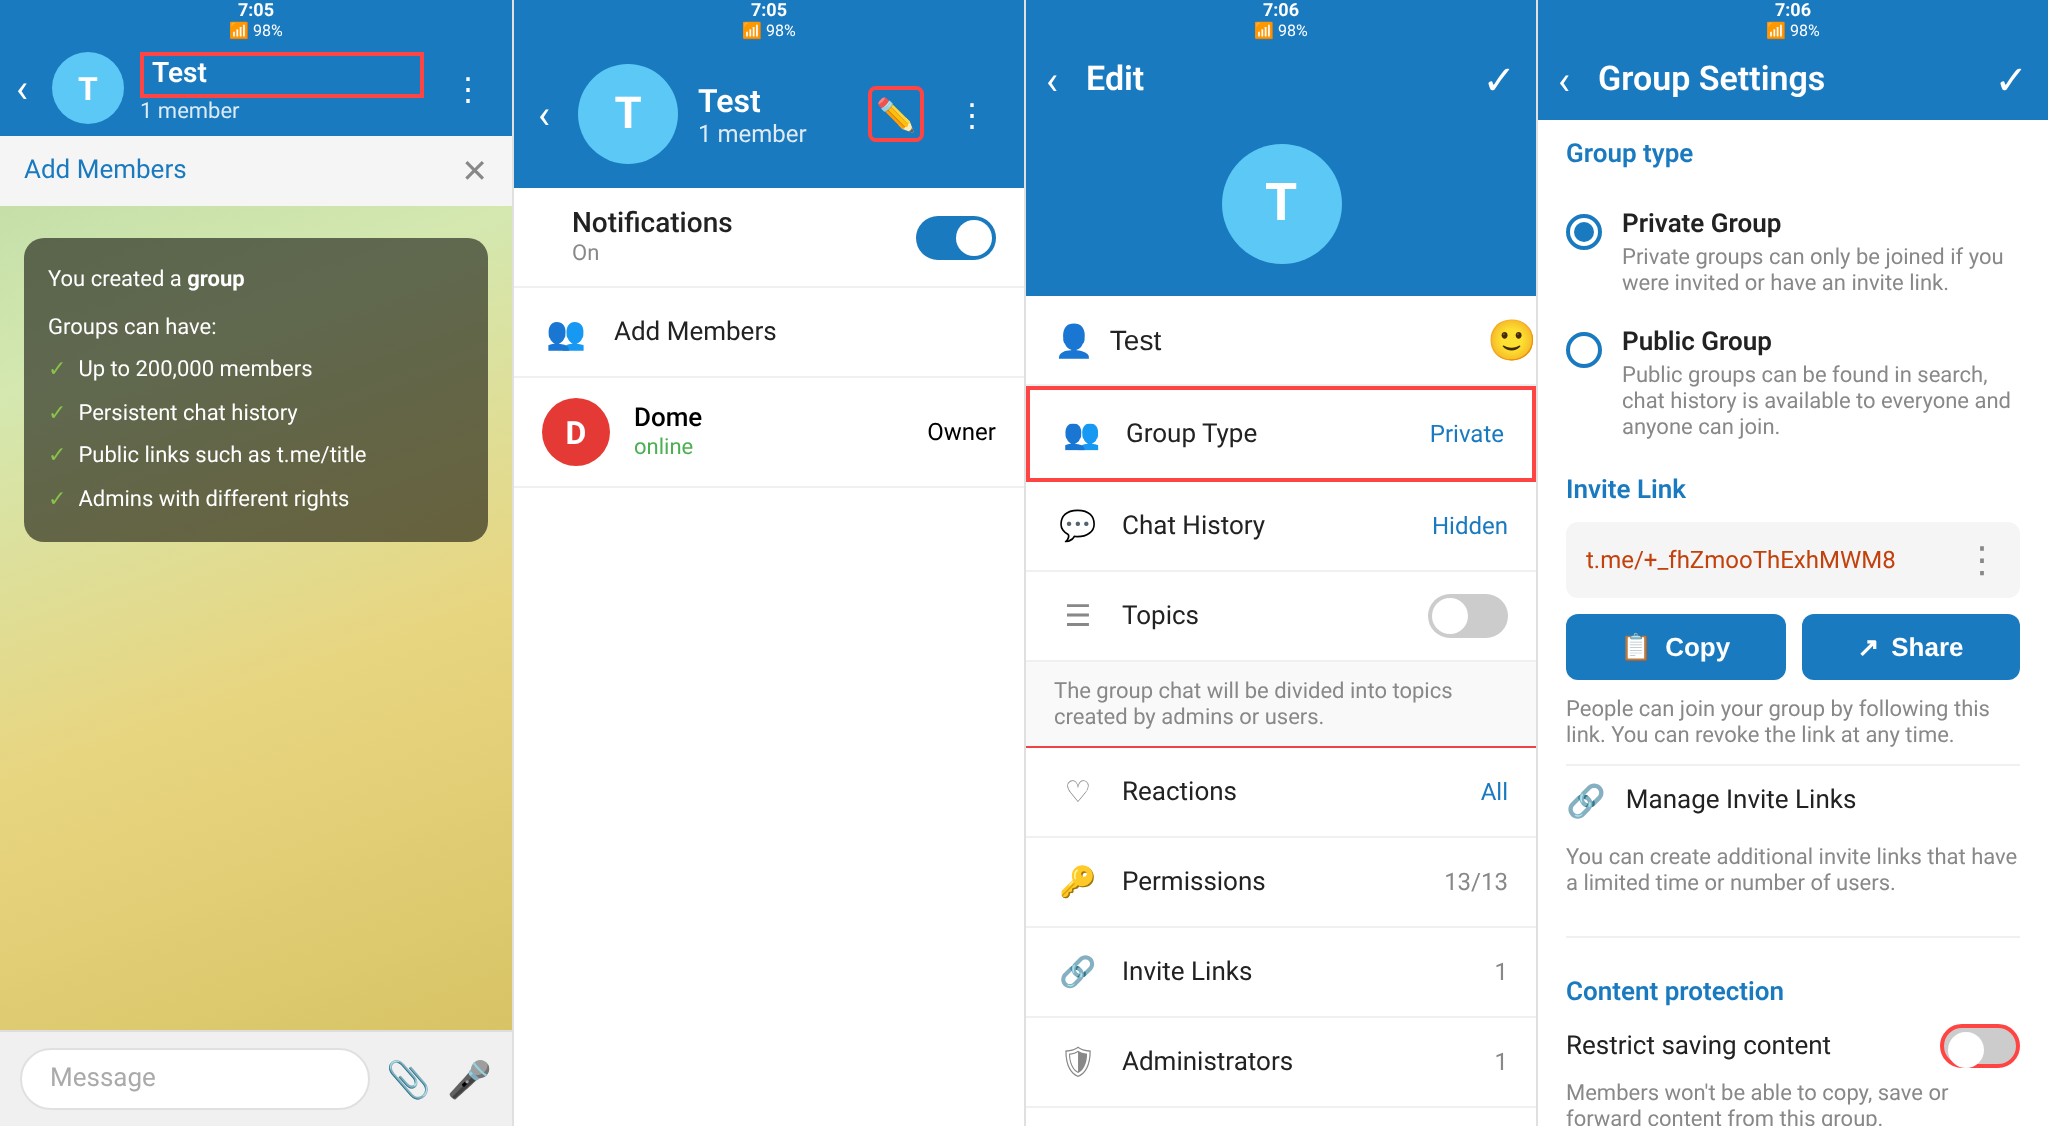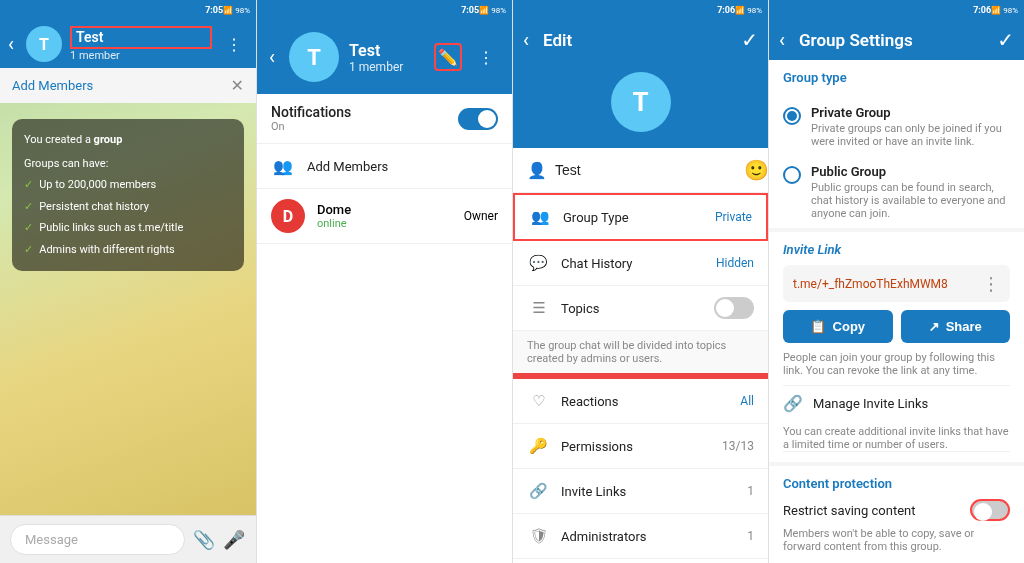--- a/index.html
+++ b/index.html
@@ -6,21 +6,21 @@
     body { width: 1024px; height: 563px; display: flex; font-family: 'Roboto', Arial, sans-serif; overflow: hidden; background: #fff; }
 
     
     .panel { display: flex; flex-direction: column; height: 563px; overflow: hidden; }
     .panel-1 { width: 256px; background: linear-gradient(160deg, #b5d5a0 0%, #d4e8b0 30%, #e8d580 60%, #d4c060 100%); position: relative; }
     .panel-2 { width: 256px; background: #fff; border-left: 1px solid #e0e0e0; }
     .panel-3 { width: 256px; background: #fff; border-left: 1px solid #e0e0e0; }
     .panel-4 { width: 256px; background: #fff; border-left: 1px solid #e0e0e0; }
 
     
-    .status-bar { height: 20px; background: #1a7abf; display: flex; align-items: center; justify-content: flex-end; padding: 0 6px; font-size: 9px; color: #fff; flex-shrink: 0; }
+    .status-bar { height: 20px; background: #1a7abf; display: flex; align-items: center; justify-content: center; padding: 0 6px; font-size: 9px; color: #fff; flex-shrink: 0; flex-direction: column; }
     .status-bar .time { font-weight: bold; font-size: 9px; }
     .status-bar .icons { display: flex; gap: 2px; align-items: center; font-size: 8px; }
 
     
     .header { background: #1a7abf; color: #fff; display: flex; align-items: center; padding: 6px 8px; gap: 8px; flex-shrink: 0; min-height: 48px; }
     .header-avatar { width: 36px; height: 36px; border-radius: 50%; background: #5bc8f5; display: flex; align-items: center; justify-content: center; font-size: 16px; font-weight: bold; color: #fff; flex-shrink: 0; }
     .header-info { flex: 1; }
     .header-title { font-size: 14px; font-weight: 600; line-height: 1.2; }
     .header-subtitle { font-size: 11px; opacity: 0.85; }
     .header-icons { display: flex; gap: 6px; align-items: center; }
@@ -70,64 +70,64 @@
     .desc-row { padding: 10px 14px; border-bottom: 1px solid #f0f0f0; font-size: 13px; color: #aaa; }
 
     .menu-item-row { display: flex; align-items: center; padding: 10px 14px; gap: 10px; border-bottom: 1px solid #f0f0f0; cursor: pointer; position: relative; }
     .menu-item-icon { width: 24px; height: 24px; display: flex; align-items: center; justify-content: center; color: #888; font-size: 15px; }
     .menu-item-label { flex: 1; font-size: 13px; color: #222; }
     .menu-item-value { font-size: 12px; }
     .menu-item-value.blue { color: #1a7abf; }
     .menu-item-value.hidden-val { color: #1a7abf; }
 
     .topics-row { display: flex; align-items: center; padding: 10px 14px; gap: 10px; border-bottom: 1px solid #f0f0f0; }
-    .topics-desc { background: #f9f9f9; padding: 8px 14px; font-size: 11px; color: #888; border-bottom: 6px solid #ef4444; }
+    .topics-desc { background: #f9f9f9; padding: 8px 14px; font-size: 11px; color: #888; border-bottom: 1px solid #ef4444; }
 
     
     .gs-header { background: #1a7abf; display: flex; align-items: center; padding: 8px 10px; gap: 10px; flex-shrink: 0; }
     .gs-title { font-size: 17px; font-weight: 600; color: #fff; flex: 1; }
 
     .gs-section { padding: 10px 14px 4px; }
     .gs-section-title { font-size: 13px; color: #1a7abf; font-weight: 600; margin-bottom: 8px; }
 
     .radio-row { display: flex; align-items: flex-start; gap: 10px; padding: 8px 14px; }
     .radio-circle { width: 18px; height: 18px; border-radius: 50%; border: 2px solid #1a7abf; display: flex; align-items: center; justify-content: center; flex-shrink: 0; margin-top: 2px; }
     .radio-circle.selected::after { content: ''; width: 10px; height: 10px; border-radius: 50%; background: #1a7abf; }
     .radio-label { font-size: 13px; font-weight: 600; color: #222; }
     .radio-desc { font-size: 11px; color: #888; margin-top: 2px; }
 
     .invite-link-section { padding: 10px 14px; }
-    .invite-link-title { font-size: 13px; color: #1a7abf; font-weight: 600; margin-bottom: 8px; font-style: italic; }
+    .invite-link-title { font-size: 13px; color: #1a7abf; font-weight: 600; margin-bottom: 8px; }
     .invite-link-box { display: flex; align-items: center; background: #f5f5f5; border-radius: 6px; padding: 8px 10px; gap: 6px; margin-bottom: 8px; }
     .invite-link-url { flex: 1; font-size: 12px; color: #c2410c; }
     .invite-link-more { font-size: 18px; color: #888; cursor: pointer; }
 
     .link-buttons { display: flex; gap: 8px; margin-bottom: 8px; }
     .link-btn { flex: 1; background: #1a7abf; color: #fff; border: none; border-radius: 6px; padding: 9px 0; font-size: 13px; font-weight: 600; cursor: pointer; display: flex; align-items: center; justify-content: center; gap: 6px; }
     .link-desc { font-size: 11px; color: #888; margin-bottom: 8px; }
 
     .manage-links-row { display: flex; align-items: center; gap: 10px; padding: 8px 0; border-top: 1px solid #f0f0f0; }
     .manage-links-icon { color: #888; font-size: 16px; }
     .manage-links-label { font-size: 13px; color: #222; }
-    .manage-links-desc { font-size: 11px; color: #888; margin-top: 4px; padding-bottom: 0; border-bottom: 1px solid #f0f0f0; }
+    .manage-links-desc { font-size: 11px; color: #888; margin-top: 4px; padding-bottom: 20px; border-bottom: 1px solid #f0f0f0; }
 
     .content-protection-section { padding: 10px 14px; }
     .content-protection-title { font-size: 13px; color: #1a7abf; font-weight: 600; margin-bottom: 8px; }
     .restrict-row { display: flex; align-items: center; gap: 10px; }
     .restrict-label { flex: 1; font-size: 13px; color: #222; }
     .restrict-desc { font-size: 11px; color: #888; margin-top: 6px; }
 
     
     .red-border { border: 2px solid #ff4444 !important; }
     .bottom-input { flex: 1; background: #fff; border-radius: 20px; padding: 7px 14px; font-size: 13px; color: #aaa; border: 1px solid #e0e0e0; }
 
     .online-text { color: #4caf50; font-size: 11px; }
 
     .notification-row { display: flex; align-items: center; padding: 10px 14px; border-bottom: 1px solid #f0f0f0; }
-    .notif-label-wrap { flex: 1; }
+    .notif-label-wrap { flex: 1; margin-left: 15px; }
     .notif-label { font-size: 14px; color: #222; font-weight: 500; }
     .notif-sub { font-size: 11px; color: #888; }
   </style>
 </head>
 <body>
 
 <div class="panel panel-1">
 
   <div class="status-bar">
     <span class="time">7:05</span>

